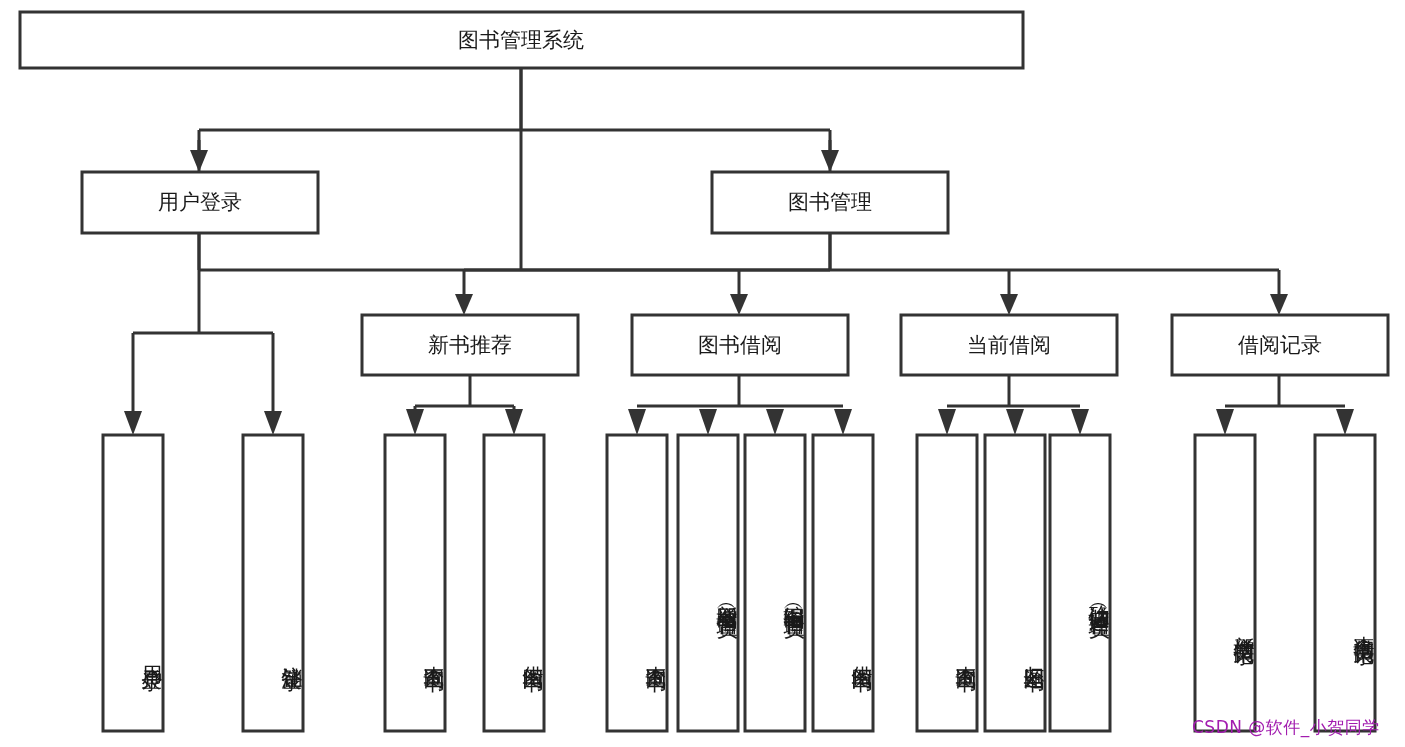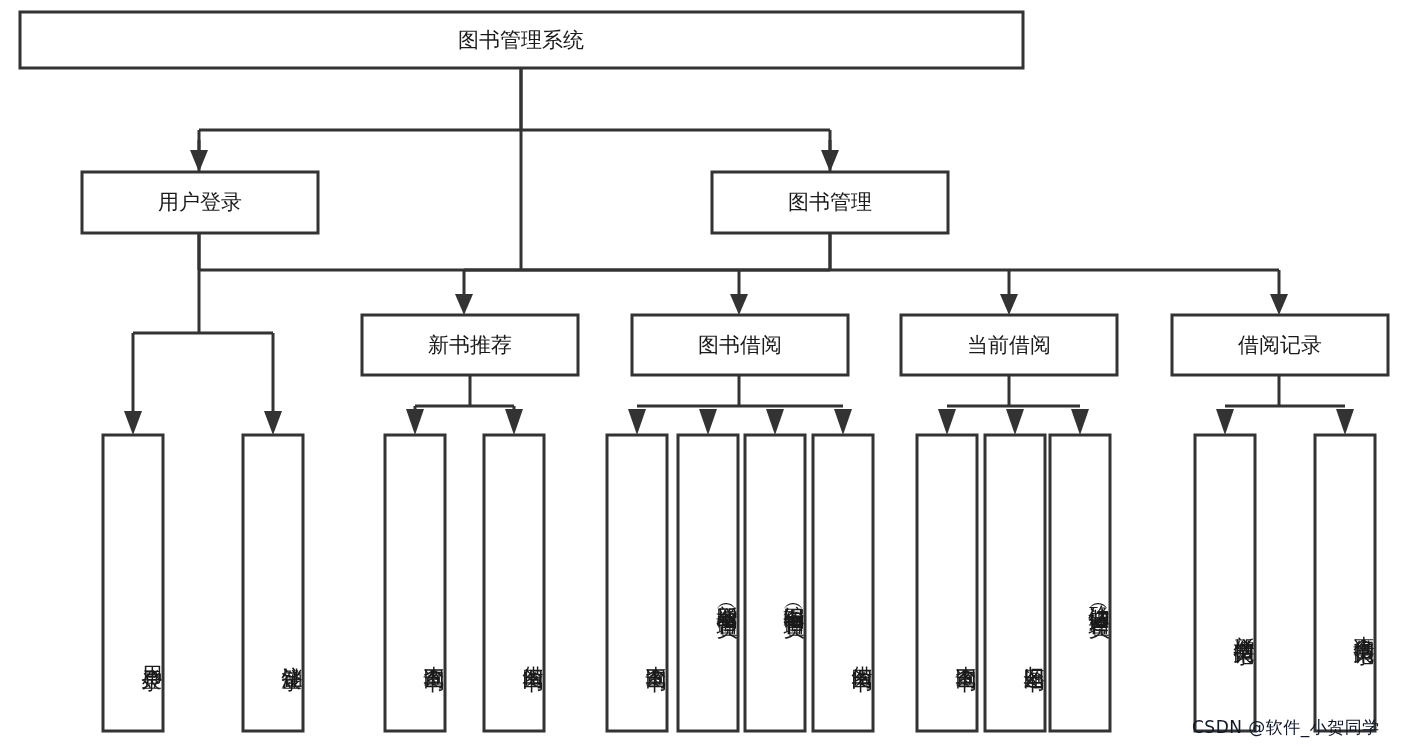--- a/index.html
+++ b/index.html
@@ -62,21 +62,21 @@
     display: flex;
     align-items: flex-start;
     justify-content: center;
     white-space: nowrap;
     pointer-events: none;
   }
   .watermark {
     position: absolute;
     font-family: "DejaVu Sans", "Liberation Sans", sans-serif;
     font-size: 17px;
-    color: #0f172a;
+    color: #a21caf;
     white-space: nowrap;
     letter-spacing: 0.5px;
   }
 </style>
 </head>
 <body>
 
 <div id="diagram-root">
 
   <svg class="canvas" viewBox="0 0 1405 747">

